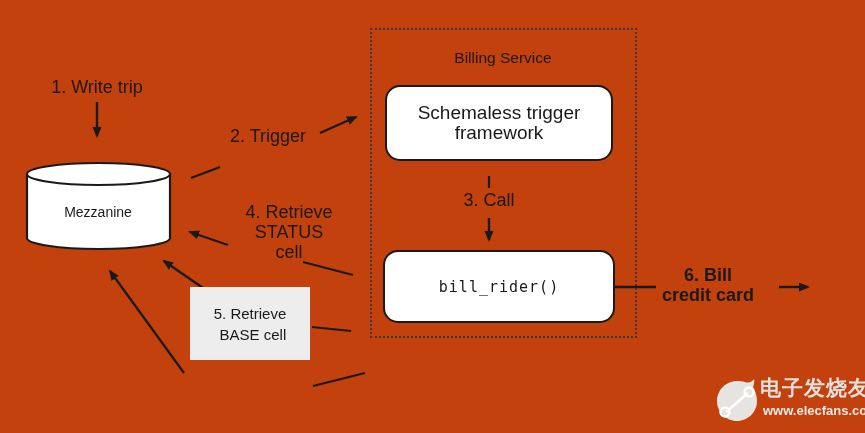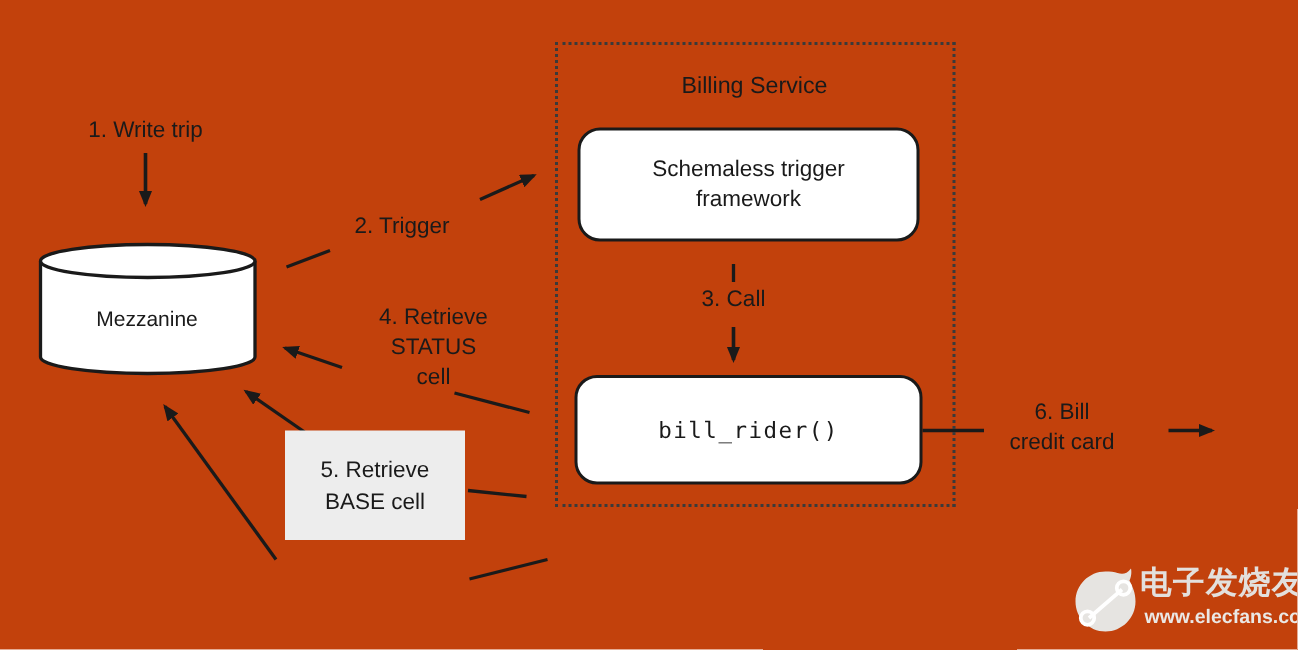--- a/index.html
+++ b/index.html
@@ -3,38 +3,38 @@
 <meta charset="utf-8">
 <style>
   html,body{margin:0;padding:0;background:#fff;}
   #canvas{
     position:relative;width:865px;height:433px;background:#c2410c;overflow:hidden;
     font-family:"Liberation Sans",sans-serif;color:#1a1a1a;
   }
   #lines{position:absolute;left:0;top:0;width:865px;height:433px;}
   .lbl{
     position:absolute;transform:translate(-50%,-50%);
-    font-size:15px;line-height:20px;text-align:center;white-space:pre-line;
+    font-size:18px;line-height:20px;text-align:center;white-space:pre-line;
     color:#1a1a1a;
   }
   .node-box{
     position:absolute;border:2px solid #1a1a1a;border-radius:15px;background:#fff;
     display:flex;align-items:center;justify-content:center;text-align:center;
-    font-size:15px;line-height:20px;white-space:pre-line;box-sizing:border-box;
+    font-size:19px;line-height:20px;white-space:pre-line;box-sizing:border-box;
   }
   #billing-box{
     position:absolute;left:370px;top:28px;width:267px;height:310px;
     border:2px dotted #3a3a3a;box-sizing:border-box;background:transparent;
   }
   #billing-title{position:absolute;font-size:15.5px;transform:translate(-50%,-50%);left:503px;top:58px;white-space:nowrap;}
   #schemaless-box{left:385px;top:85px;width:228px;height:76px;}
   #billrider-box{left:383px;top:250px;width:232px;height:73px;font-family:"DejaVu Sans Mono","Liberation Mono",monospace;font-size:15px;letter-spacing:1px;}
   #step5-box{
     position:absolute;left:190px;top:287px;width:120px;height:73px;background:#ededed;
-    display:flex;align-items:center;justify-content:center;text-align:center;
+    display:flex;align-items:center;justify-content:center;text-align:right;
     font-size:15px;line-height:21px;white-space:pre-line;
   }
   #mezzanine-label{position:absolute;transform:translate(-50%,-50%);left:98px;top:212px;font-size:14px;white-space:nowrap;}
   
   #watermark{position:absolute;left:712px;top:372px;width:150px;height:58px;}
   #wm-text{position:absolute;left:48px;top:2px;font-size:21px;font-weight:bold;color:#e3e0dd;white-space:nowrap;letter-spacing:1px;}
   #wm-url{position:absolute;left:51px;top:31px;font-size:13px;font-weight:bold;color:#eae8e5;white-space:nowrap;}
 </style>
 </head>
 <body>
@@ -87,30 +87,30 @@
   <div class="node-box" id="schemaless-box">
     <span>Schemaless trigger
 framework</span>
   </div>
   <div class="node-box" id="billrider-box">
     <span>bill_rider()</span>
   </div>
   <div id="mezzanine-label">Mezzanine</div>
 
   <div class="lbl" style="left:97px;top:87px;">1. Write trip</div>
-  <div class="lbl" style="left:268px;top:151px;">2. Trigger</div>
+  <div class="lbl" style="left:268px;top:136px;">2. Trigger</div>
   <div class="lbl" style="left:489px;top:200px;">3. Call</div>
   <div class="lbl" style="left:289px;top:232px;">4. Retrieve
 STATUS
 cell</div>
   <div id="step5-box">
     <span>5. Retrieve
 BASE cell</span>
   </div>
-  <div class="lbl" style="left:708px;top:285px;">6. Bill
+  <div class="lbl" style="left:708px;top:285px;font-weight:bold;">6. Bill
 credit card</div>
 
   <div id="watermark">
     <div id="wm-text">电子发烧友</div>
     <div id="wm-url">www.elecfans.com</div>
   </div>
 
 </div>
 
 </body></html>

